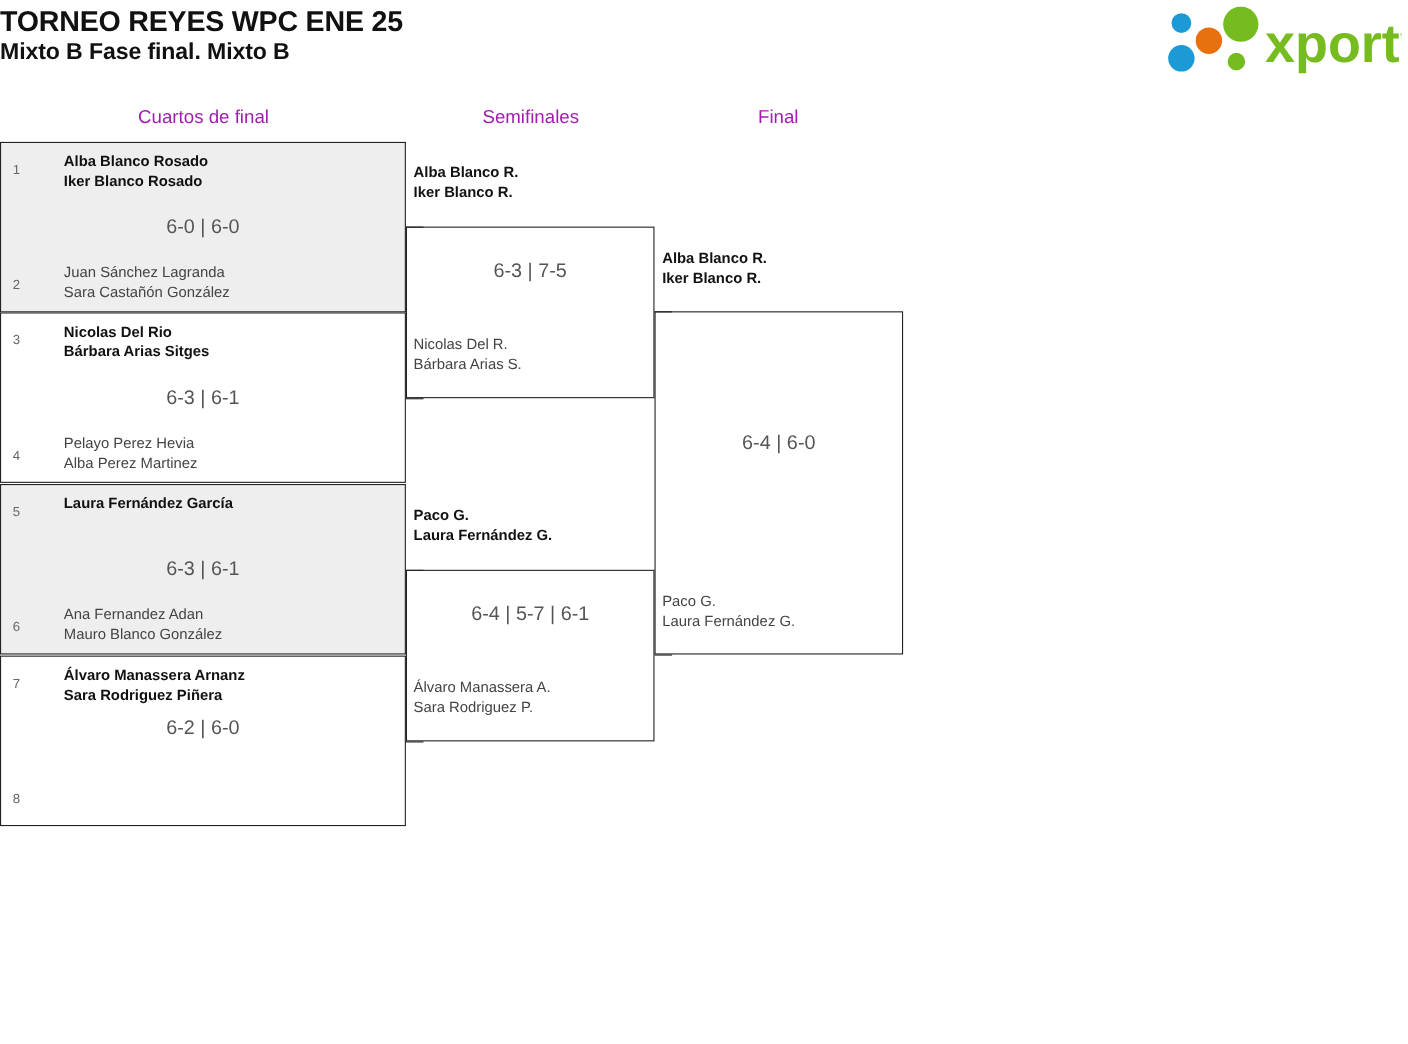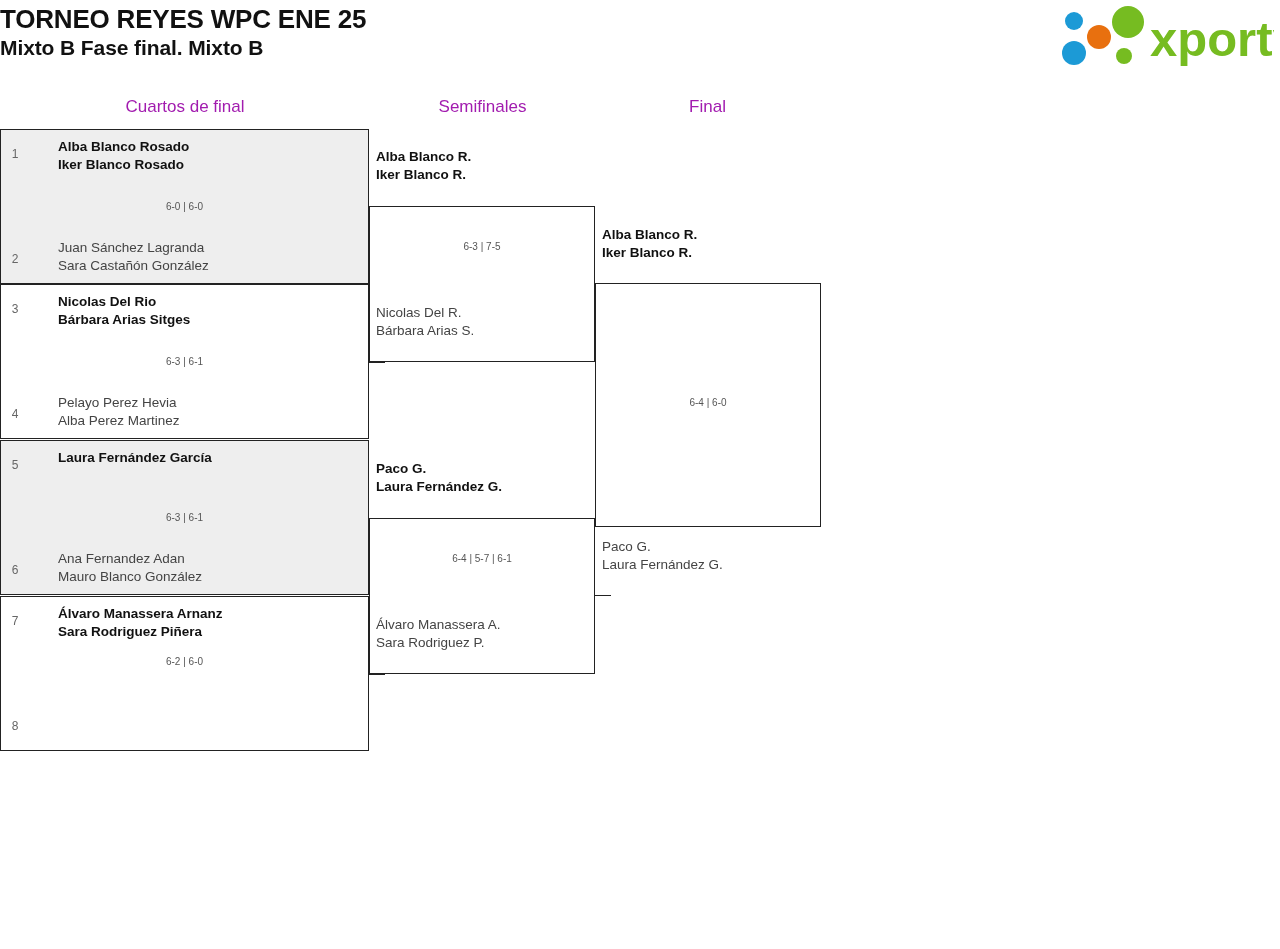--- a/index.html
+++ b/index.html
@@ -116,21 +116,21 @@
     color: #666666;
   }
   .seed.top    { top: 17px; }
   .seed.bottom { bottom: 17px; }
 
   .score {
     position: absolute;
     left: 0;
     right: 0;
     text-align: center;
-    font-size: 10px;
+    font-size: 18px;
     line-height: 17px;
     color: #555555;
     white-space: nowrap;
   }
 
   
   .bracket-box {
     position: absolute;
     border: 1px solid #222222;
     border-left: 1px solid #222222;
@@ -251,21 +251,21 @@
     </div>
     <div class="adv winner" style="left:376px; top:460px;">
       <span class="pl">Paco G.</span>
       <span class="pl">Laura Fernández G.</span>
     </div>
     <div class="adv" style="left:376px; top:616px;">
       <span class="pl">Álvaro Manassera A.</span>
       <span class="pl">Sara Rodriguez P.</span>
     </div>
 
-    <div class="bracket-box" style="left:595px; top:283px; width:226px; height:244px;">
+    <div class="bracket-box" style="left:595px; top:283px; width:226px; height:312px;">
       <div class="score" style="top:110px">6-4 | 6-0</div>
     </div>
     <div class="adv winner" style="left:602px; top:226px;">
       <span class="pl">Alba Blanco R.</span>
       <span class="pl">Iker Blanco R.</span>
     </div>
     <div class="adv" style="left:602px; top:538px;">
       <span class="pl">Paco G.</span>
       <span class="pl">Laura Fernández G.</span>
     </div>

